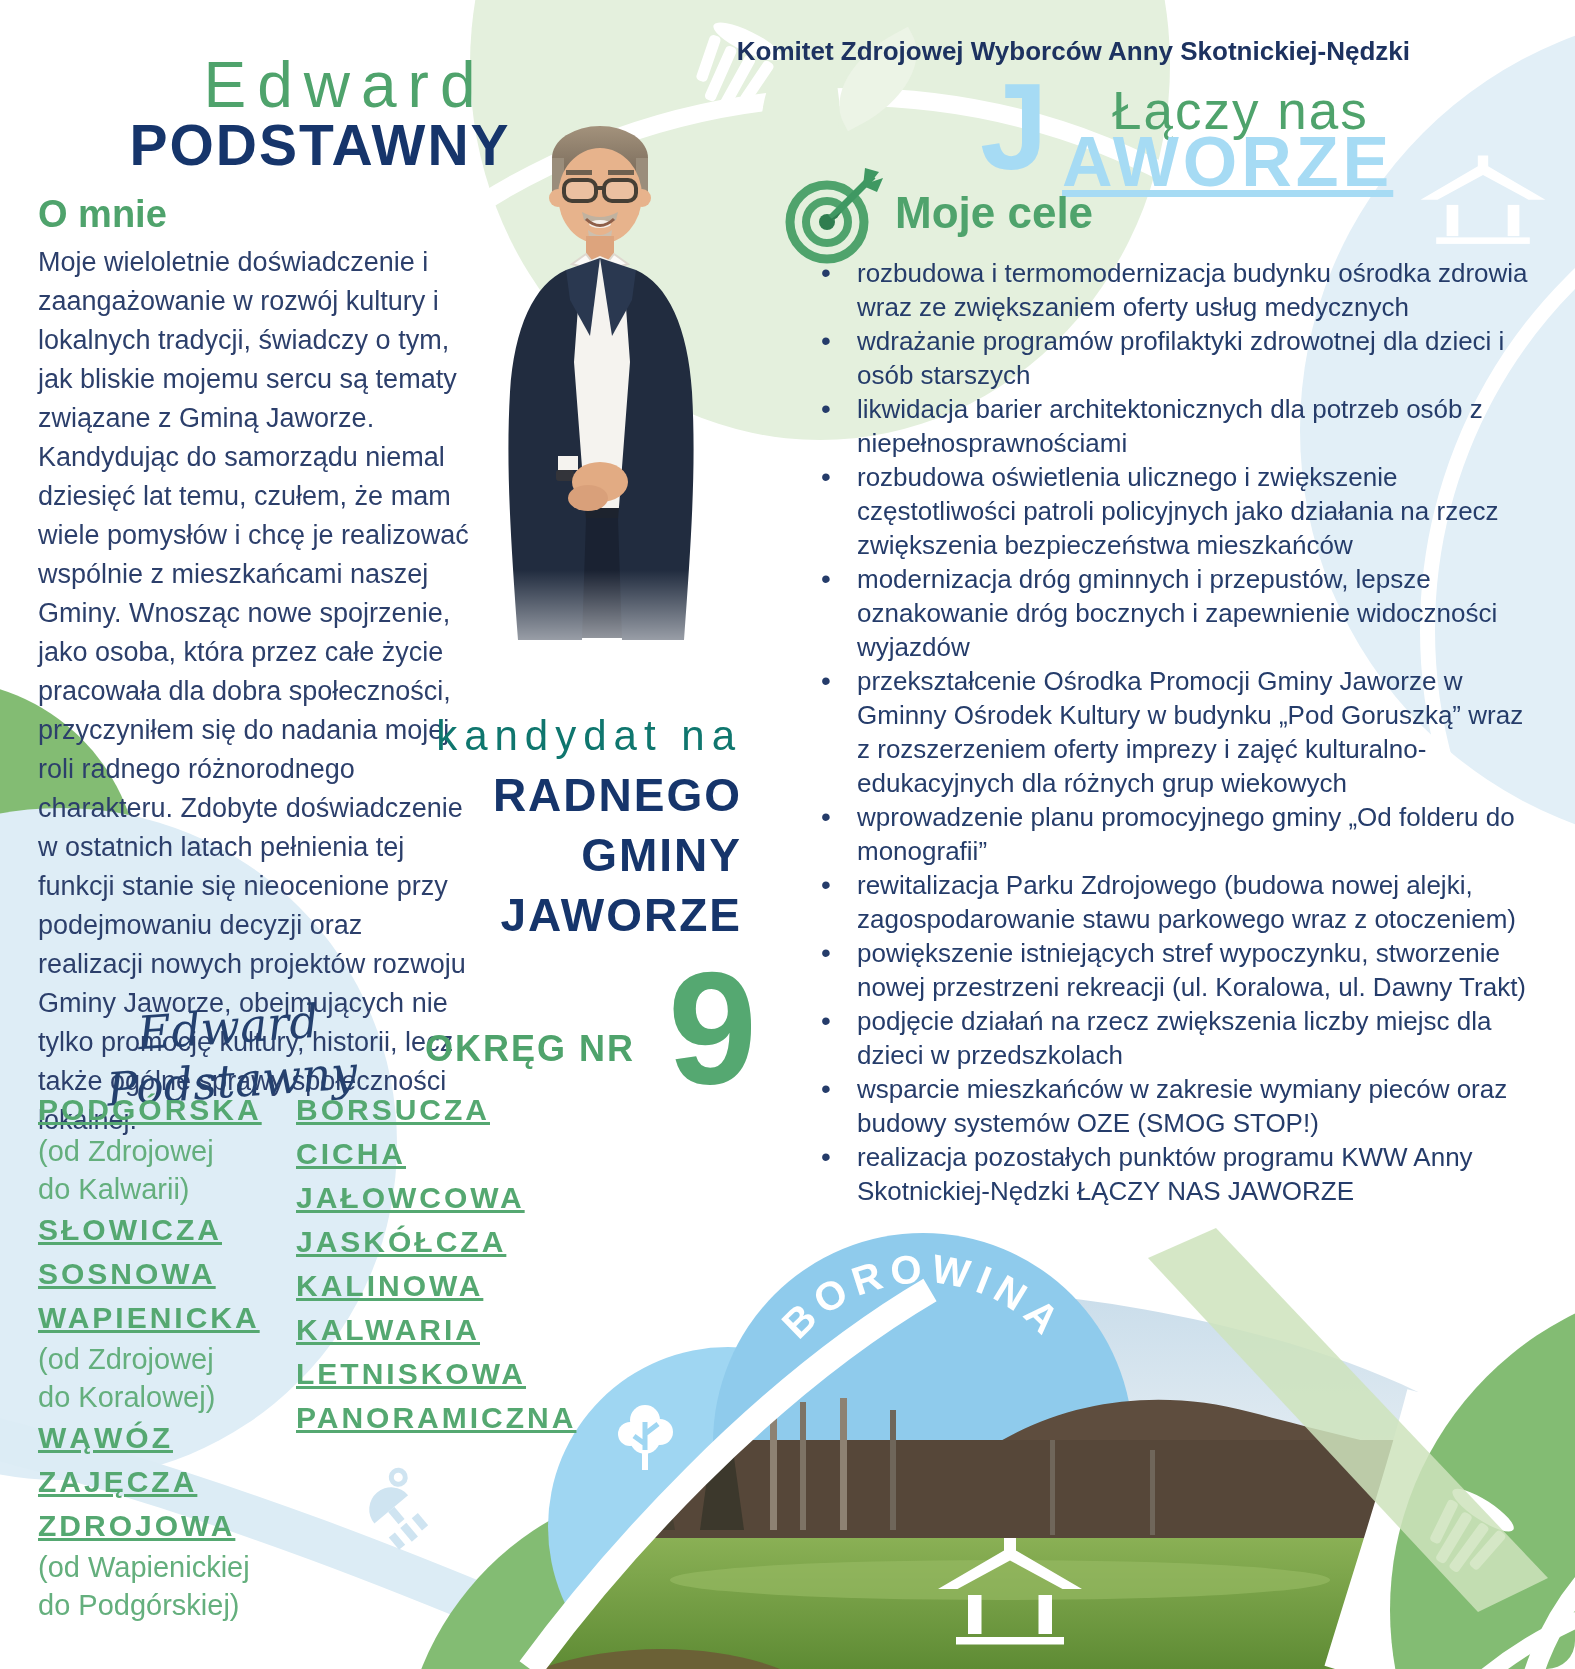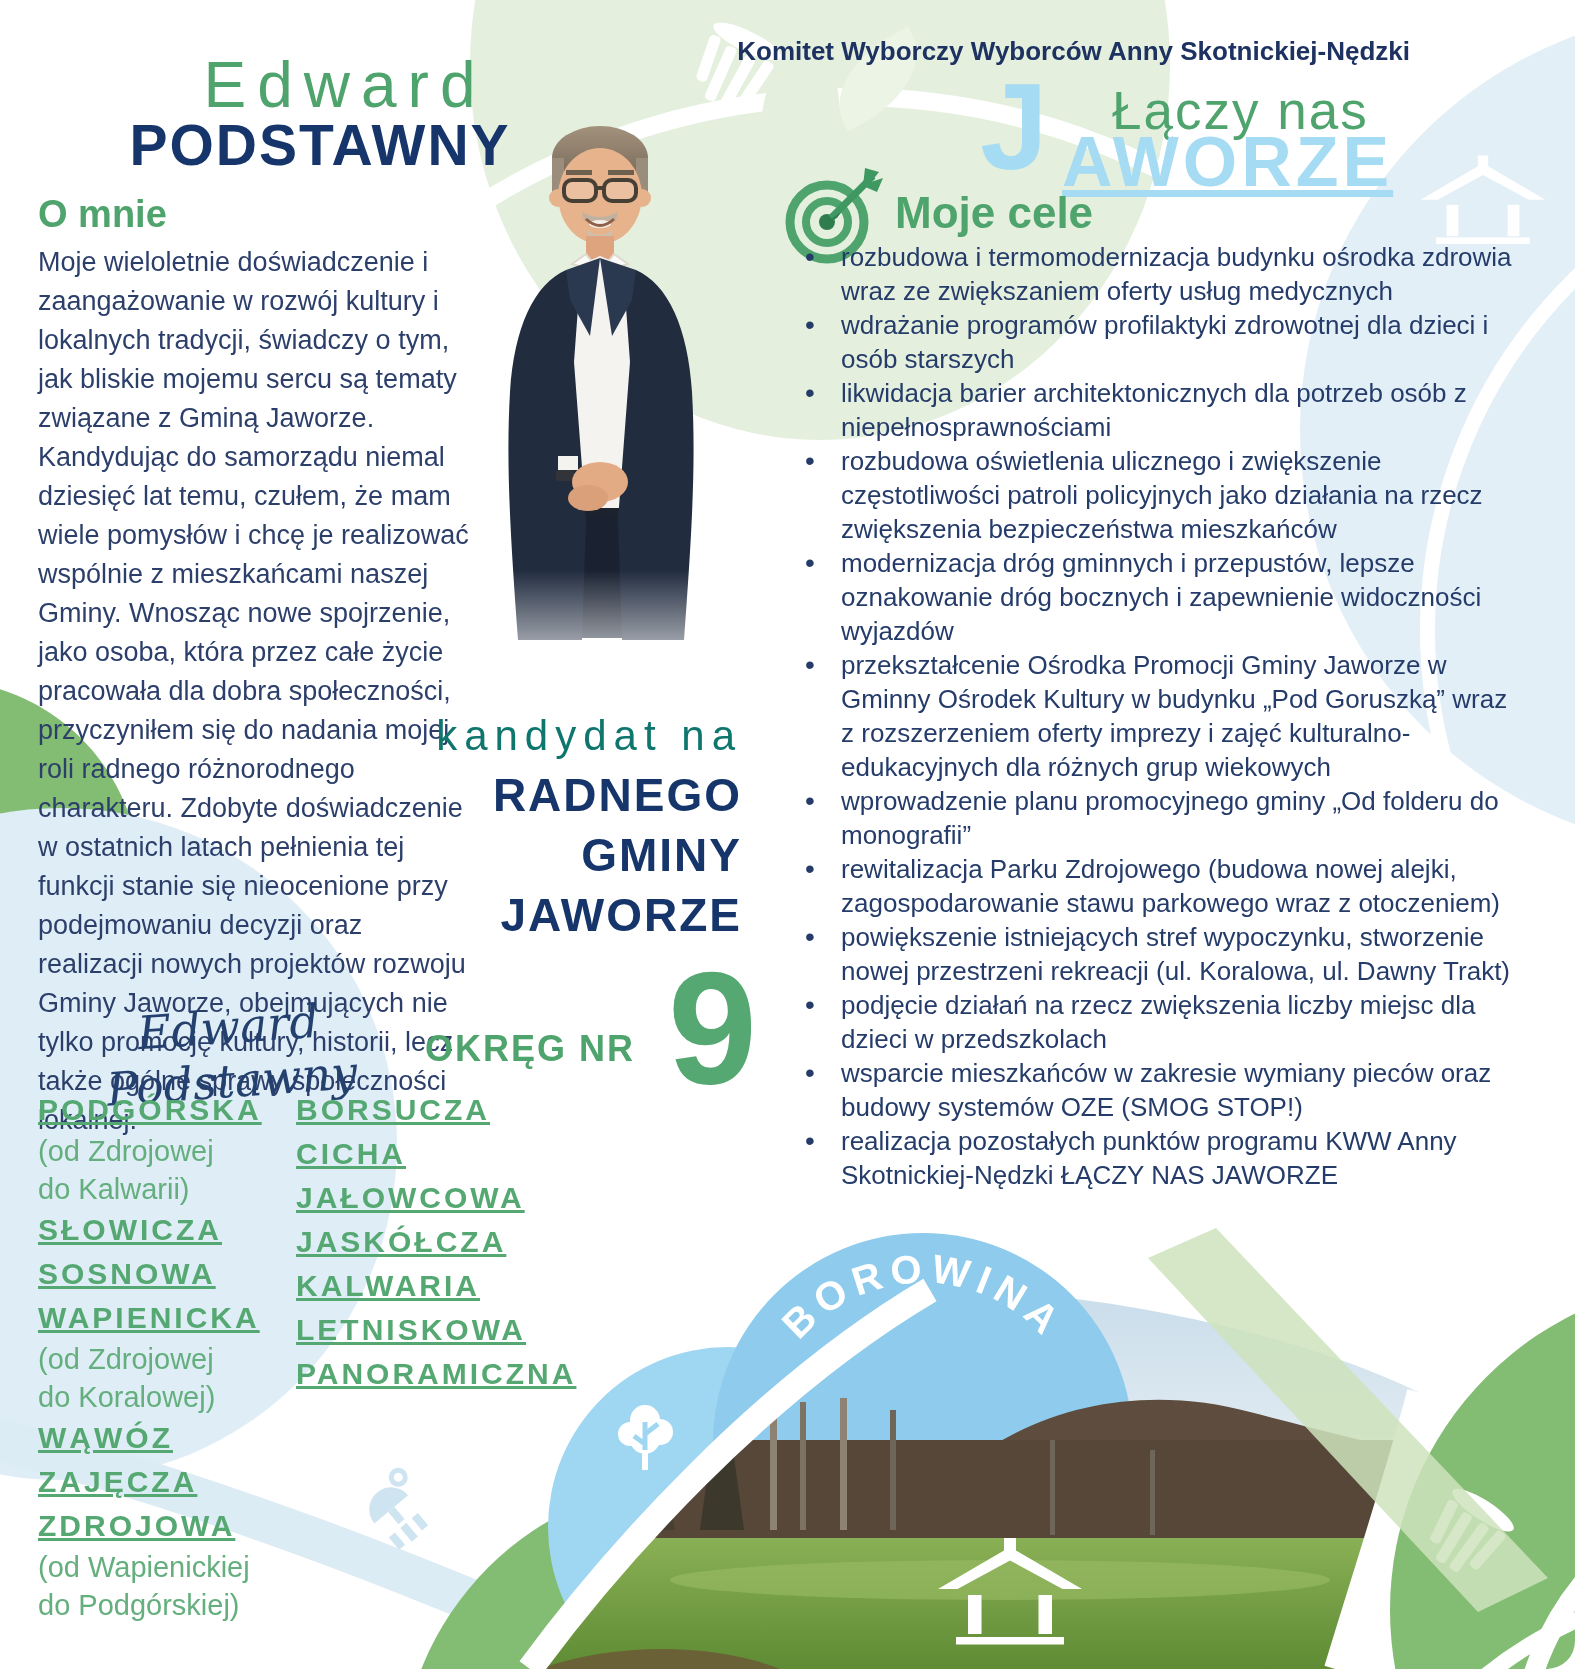--- a/index.html
+++ b/index.html
@@ -22,21 +22,21 @@
   
   #first-name{left:120px;top:48px;width:450px;text-align:center;color:#4fa36c;font-size:64px;letter-spacing:11px;font-weight:400;z-index:2;}
   #last-name{left:95px;top:112px;width:450px;text-align:center;color:#16356b;font-size:57px;font-weight:800;letter-spacing:2px;z-index:2;}
   #about-heading{left:38px;top:193px;color:#4fa36c;font-size:38px;font-weight:700;z-index:2;}
   #about-body{left:38px;top:243px;width:432px;color:#2c3f6b;font-size:27px;line-height:39px;z-index:2;}
   #committee{left:700px;top:36px;width:710px;text-align:right;color:#1d3260;font-size:26px;font-weight:700;z-index:2;}
   #logo-j{left:980px;top:66px;color:#a6dbf4;font-size:122px;font-weight:800;line-height:1;z-index:2;}
   #logo-tagline{left:1112px;top:80px;color:#4fa36c;font-size:53px;font-weight:400;letter-spacing:2px;z-index:2;}
   #logo-rest{left:1062px;top:122px;color:#a6dbf4;font-size:70px;font-weight:800;letter-spacing:4px;z-index:2;text-decoration:underline;}
   #goals-heading{left:895px;top:188px;color:#4fa36c;font-size:44px;font-weight:700;z-index:2;}
-  #goals-list{left:795px;top:240px;width:730px;margin:0;padding:0;list-style:none;z-index:2;position:absolute;}
+  #goals-list{left:795px;top:240px;width:730px;margin:16px;padding:0;list-style:none;z-index:2;position:absolute;}
   #goals-list li{position:relative;padding-left:46px;color:#253c6a;font-size:26px;line-height:34px;}
   #goals-list li::before{content:"\2022";position:absolute;left:10px;top:0;color:#253c6a;font-size:28px;}
   #cand-prefix{left:330px;top:712px;width:412px;text-align:right;color:#0f766e;font-size:42px;letter-spacing:7px;font-weight:400;z-index:2;}
   .cand-line{left:330px;width:412px;text-align:right;color:#16356b;font-size:46px;font-weight:800;letter-spacing:2px;z-index:2;position:absolute;}
   #cand-line1{top:768px;} #cand-line2{top:828px;} #cand-line3{top:888px;}
   #signature{left:50px;top:1000px;width:360px;text-align:center;color:#24406e;font-size:46px;font-family:"DejaVu Serif", serif;font-style:italic;transform:rotate(-4deg);z-index:2;}
   #district-label{left:425px;top:1028px;color:#4fa36c;font-size:36px;font-weight:800;letter-spacing:2px;z-index:2;}
   #district-number{left:668px;top:948px;color:#55a871;font-size:160px;font-weight:800;line-height:1;z-index:2;}
   .street-col{position:absolute;top:1088px;z-index:2;}
   #street-col-1{left:38px;width:255px;}
@@ -79,21 +79,21 @@
     <rect x="69" y="38" width="9" height="24" fill="#ffffff"></rect>
     <rect x="14" y="63" width="72" height="5" fill="#ffffff"></rect>
   </svg>
 
   <div class="abs" id="first-name">Edward</div>
   <div class="abs" id="last-name">PODSTAWNY</div>
 
   <div class="abs" id="about-heading">O mnie</div>
   <div class="abs" id="about-body">Moje wieloletnie doświadczenie i zaangażowanie w rozwój kultury i lokalnych tradycji, świadczy o tym, jak bliskie mojemu sercu są tematy związane z Gminą Jaworze. Kandydując do samorządu niemal dziesięć lat temu, czułem, że mam wiele pomysłów i chcę je realizować wspólnie z mieszkańcami naszej Gminy. Wnosząc nowe spojrzenie, jako osoba, która przez całe życie pracowała dla dobra społeczności, przyczyniłem się do nadania mojej roli radnego różnorodnego charakteru. Zdobyte doświadczenie w ostatnich latach pełnienia tej funkcji stanie się nieocenione przy podejmowaniu decyzji oraz realizacji nowych projektów rozwoju Gminy Jaworze, obejmujących nie tylko promocję kultury, historii, lecz także ogólne sprawy społeczności lokalnej.</div>
 
-  <div class="abs" id="committee">Komitet Wyborczy Wyborców Anny Skotnickiej-Nędzki</div>
+  <div class="abs" id="committee">Komitet Zdrojowej Wyborców Anny Skotnickiej-Nędzki</div>
 
   <div class="abs" id="logo-j">J</div>
   <div class="abs" id="logo-tagline">Łączy nas</div>
   <div class="abs" id="logo-rest">AWORZE</div>
 
   <svg class="abs" id="target-icon" width="104" height="100" viewBox="0 0 104 100">
     <circle cx="44" cy="56" r="37" fill="none" stroke="#4fa36c" stroke-width="9"></circle>
     <circle cx="44" cy="56" r="21" fill="none" stroke="#4fa36c" stroke-width="8"></circle>
     <circle cx="44" cy="56" r="8" fill="#2f7d4f"></circle>
     <line x1="90" y1="10" x2="48" y2="52" stroke="#3f9862" stroke-width="7"></line>
@@ -139,20 +139,21 @@
     <div class="street-name">ZAJĘCZA</div>
     <div class="street-name">ZDROJOWA</div>
     <div class="street-note">(od Wapienickiej</div>
     <div class="street-note">do Podgórskiej)</div>
   </div>
   <div class="street-col" id="street-col-2">
     <div class="street-name">BORSUCZA</div>
     <div class="street-name">CICHA</div>
     <div class="street-name">JAŁOWCOWA</div>
     <div class="street-name">JASKÓŁCZA</div>
+    <div class="street-name">KALINOWA</div>
     <div class="street-name">KALWARIA</div>
     <div class="street-name">LETNISKOWA</div>
     <div class="street-name">PANORAMICZNA</div>
   </div>
 
   <svg class="abs" id="candidate-photo" width="330" height="600" viewBox="0 0 330 600">
     <defs>
       <linearGradient id="hairGrad" x1="0" y1="0" x2="0" y2="1">
         <stop offset="0" stop-color="#a3927c"></stop>
           <stop offset="1" stop-color="#6f6152"></stop>

